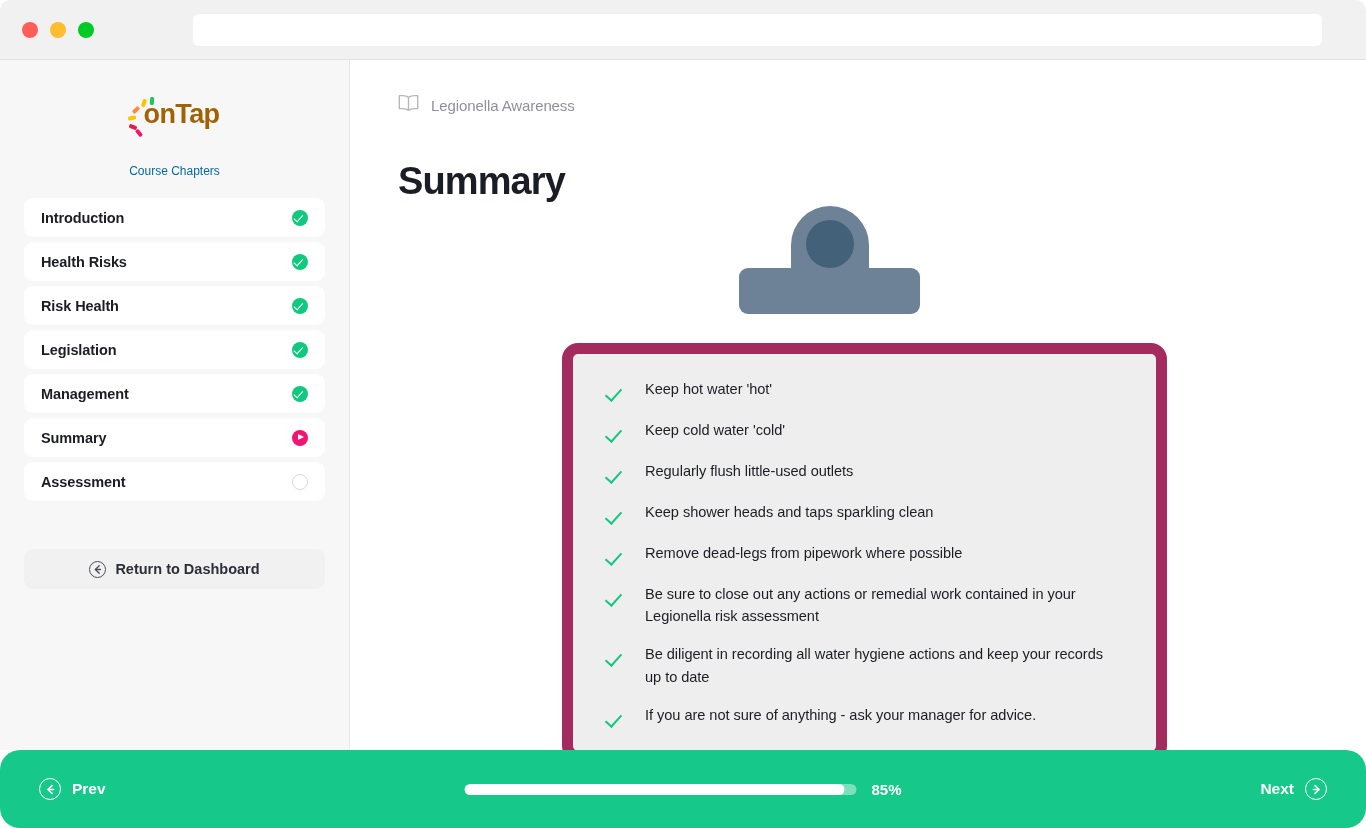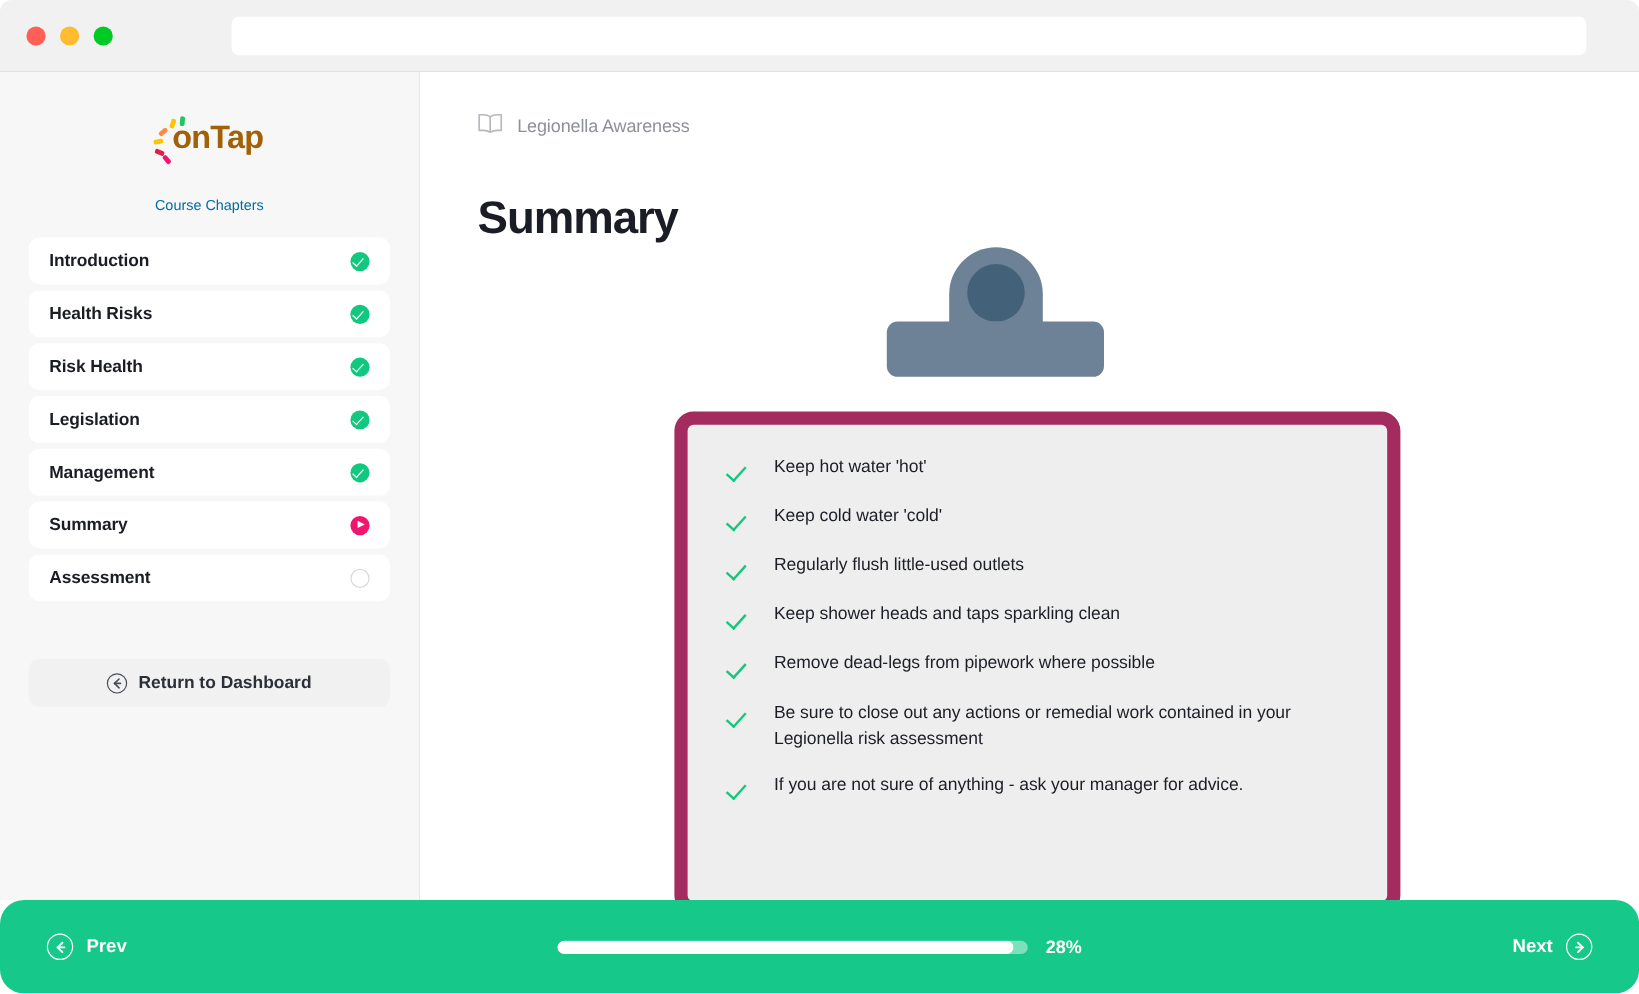--- a/index.html
+++ b/index.html
@@ -476,20 +476,24 @@
             <div class="check-item">
               <span class="tick"></span>
               <span class="check-text">Remove dead-legs from pipework where possible</span>
             </div>
             <div class="check-item">
               <span class="tick"></span>
               <span class="check-text">Be sure to close out any actions or remedial work contained in your Legionella risk assessment</span>
             </div>
             <div class="check-item">
               <span class="tick"></span>
+              <span class="check-text">Be diligent in recording all water hygiene actions and keep your records up to date</span>
+            </div>
+            <div class="check-item">
+              <span class="tick"></span>
               <span class="check-text">If you are not sure of anything - ask your manager for advice.</span>
             </div>
           </div>
         </div>
 
       </div>
     </div>
   </div>
 
   <div class="footer">
@@ -500,21 +504,21 @@
           <path d="M4 6.5 H9.6" stroke="#ffffff" stroke-width="1.6" stroke-linecap="round"></path>
         </svg>
       </span>
       <span class="lbl">Prev</span>
     </button>
 
     <div class="progress-wrap">
       <div class="track">
         <div class="fill" id="progress-fill" style="width: 97%;"></div>
       </div>
-      <span class="pct">28%</span>
+      <span class="pct">85%</span>
     </div>
 
     <button class="nav-btn next-btn">
       <span class="lbl">Next</span>
       <span class="nav-circle">
         <svg width="13" height="13" viewBox="0 0 13 13">
           <path d="M5 2.6 L9 6.5 L5 10.4" fill="none" stroke="#ffffff" stroke-width="1.6" stroke-linecap="round" stroke-linejoin="round"></path>
           <path d="M9 6.5 H3.4" stroke="#ffffff" stroke-width="1.6" stroke-linecap="round"></path>
         </svg>
       </span>

